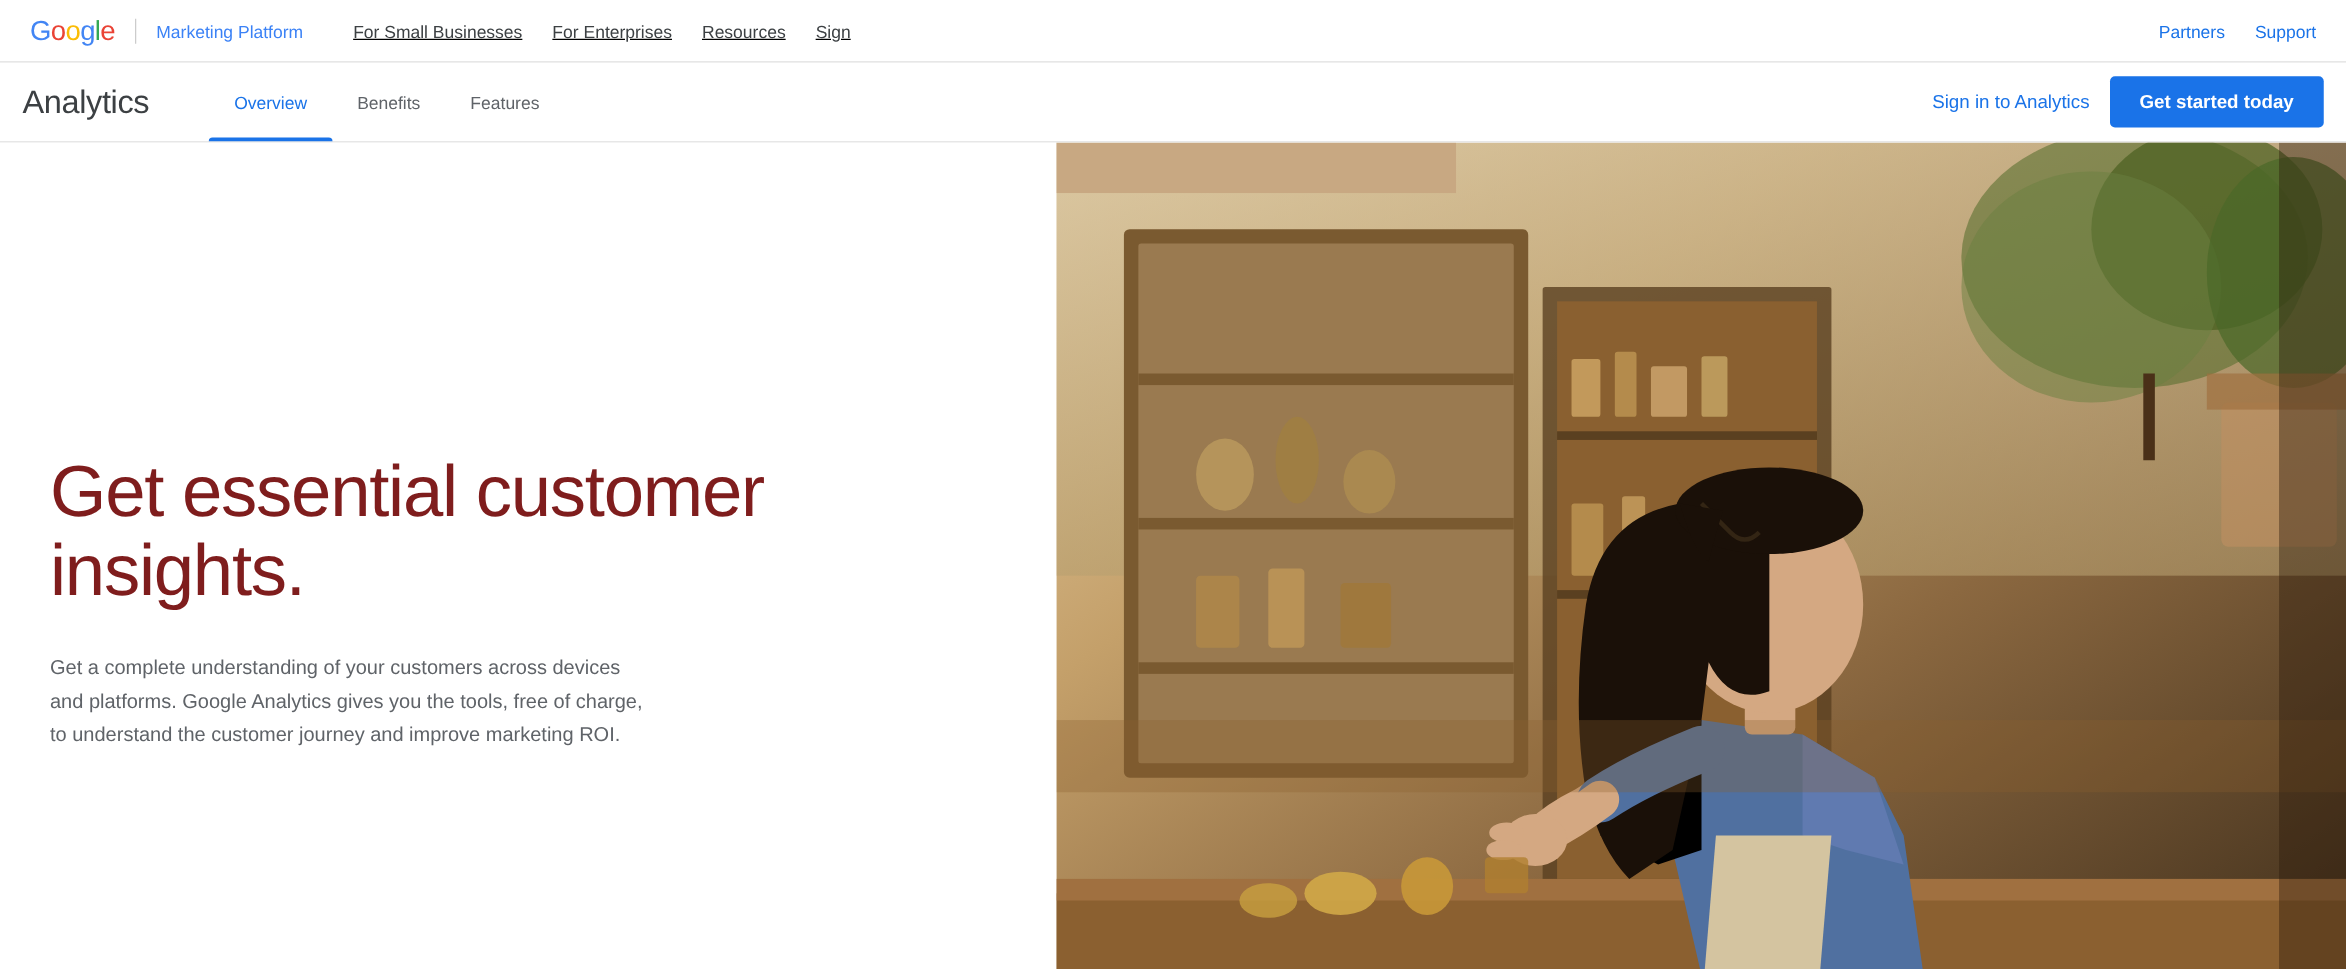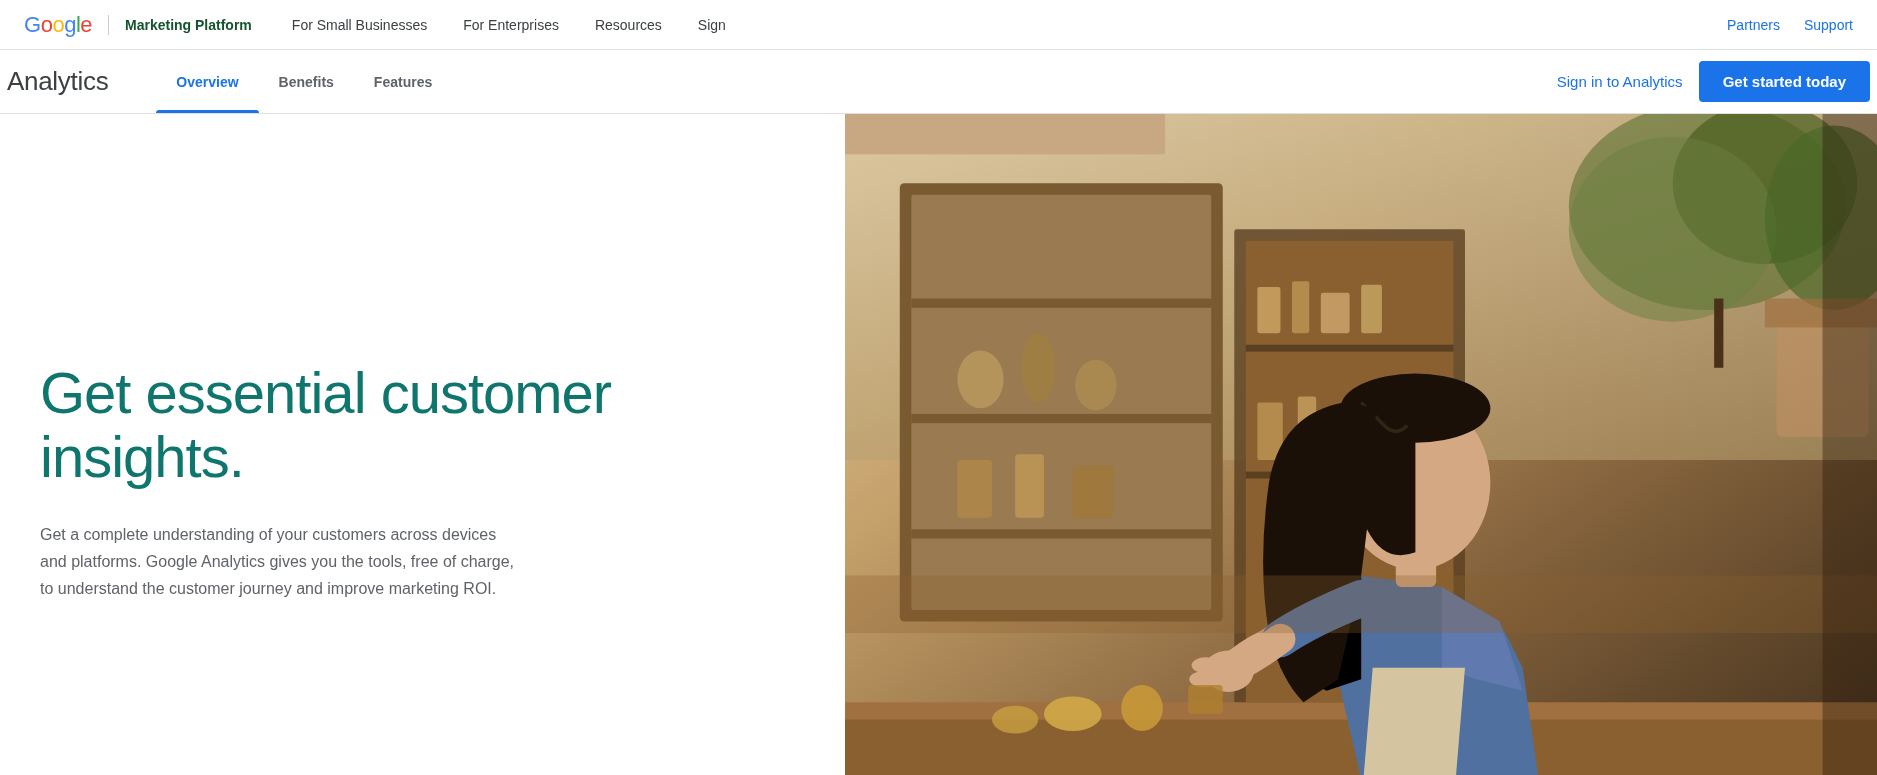--- a/index.html
+++ b/index.html
@@ -33,27 +33,28 @@
     .g-l { color: #34A853; }
     .g-e { color: #EA4335; }
     .logo-separator {
       width: 1px;
       height: 20px;
       background: #ccc;
       margin: 0 8px;
     }
     .logo-text {
       font-size: 14px;
-      color: #14532d;
-      font-weight: 700;
+      color: #3b82f6;
+      font-weight: 400;
     }
     .top-nav-links {
       display: flex;
-      gap: 36px;
+      gap: 24px;
       flex: 1;
+      text-decoration: underline;
     }
     .top-nav-links a {
       font-size: 14px;
       color: #3c4043;
       text-decoration: none;
       font-weight: 400;
     }
     .top-nav-right {
       display: flex;
       gap: 24px;
@@ -64,21 +65,21 @@
       color: #1a73e8;
       text-decoration: none;
       font-weight: 500;
     }
 
     
     .secondary-nav {
       display: flex;
       align-items: center;
       height: 64px;
-      padding: 0 7px;
+      padding: 0 18px;
       border-bottom: 1px solid #e0e0e0;
       position: relative;
     }
     .analytics-title {
       font-size: 26px;
       color: #3c4043;
       font-weight: 400;
       margin-right: 48px;
       letter-spacing: -0.3px;
     }
@@ -89,21 +90,21 @@
       height: 100%;
     }
     .secondary-nav-links a {
       font-size: 14px;
       color: #5f6368;
       text-decoration: none;
       padding: 0 20px;
       display: flex;
       align-items: center;
       position: relative;
-      font-weight: 700;
+      font-weight: 400;
     }
     .secondary-nav-links a.active {
       color: #1a73e8;
     }
     .secondary-nav-links a.active::after {
       content: '';
       position: absolute;
       bottom: 0;
       left: 0;
       right: 0;
@@ -148,21 +149,21 @@
       padding: 80px 40px 60px 40px;
       display: flex;
       flex-direction: column;
       justify-content: center;
       background: #fff;
       z-index: 2;
     }
     .hero-title {
       font-size: 58px;
       font-weight: 300;
-      color: #0f766e;
+      color: #7f1d1d;
       line-height: 1.1;
       letter-spacing: -1px;
       margin-bottom: 32px;
     }
     .hero-description {
       font-size: 16px;
       color: #5f6368;
       line-height: 1.7;
       max-width: 480px;
     }

